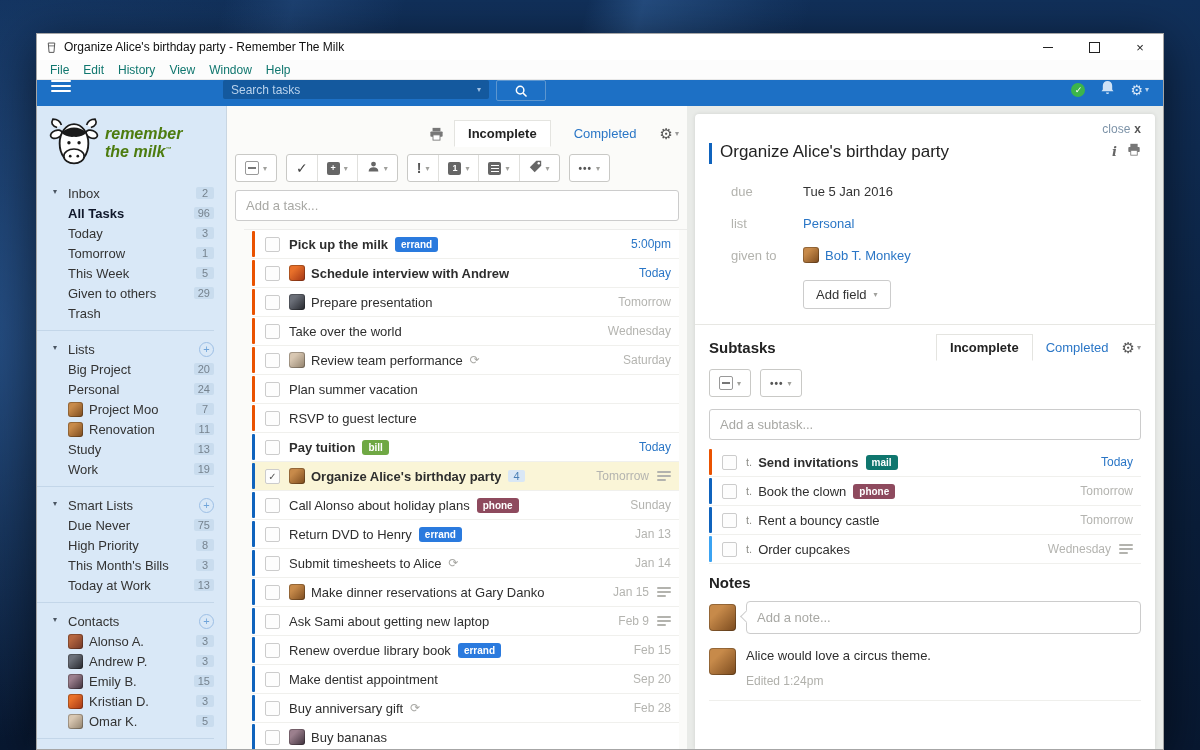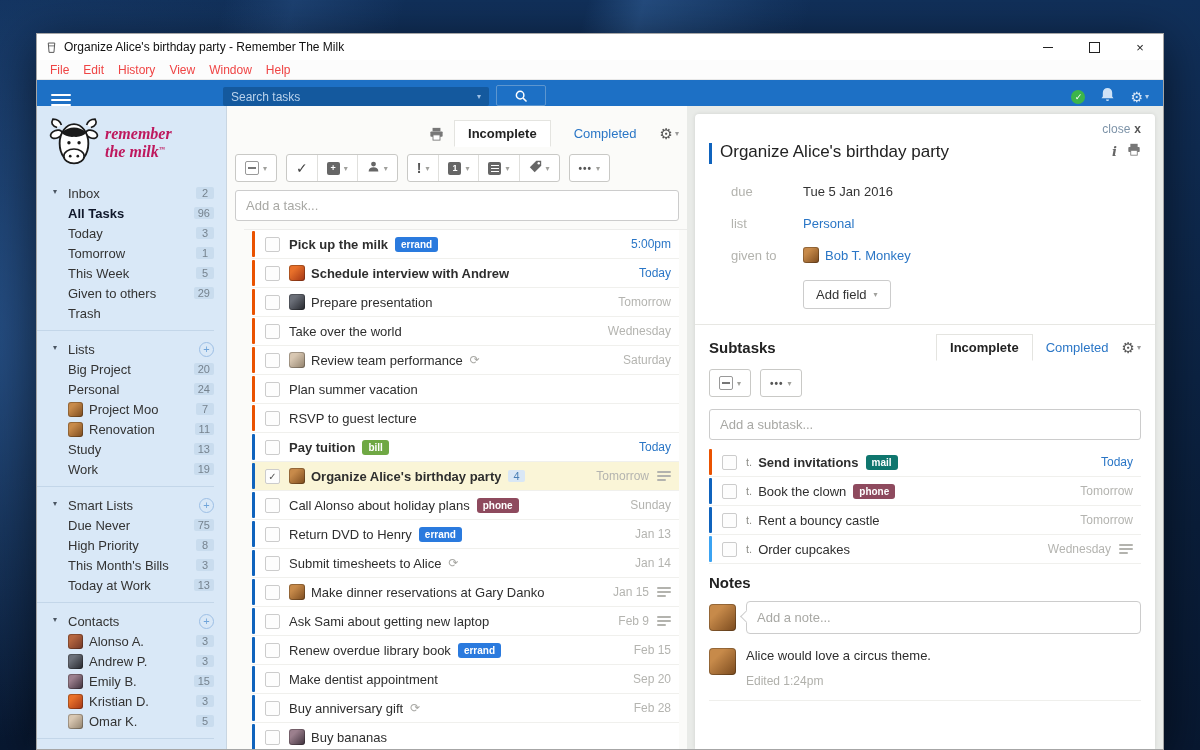--- a/index.html
+++ b/index.html
@@ -14,38 +14,38 @@
   .window{position:absolute;left:36px;top:33px;width:1128px;height:717px;background:#fff;
     box-shadow:0 10px 45px rgba(0,0,0,.55);display:flex;flex-direction:column;overflow:hidden;border:1px solid rgba(0,0,0,.35);box-sizing:border-box;}
   
   .titlebar{height:26px;flex:none;display:flex;align-items:center;background:#fff;font-size:12px;color:#111;padding-left:8px;}
   .app-ic{margin-right:6px;display:flex;align-items:center;}
   .win-controls{margin-left:auto;display:flex;height:100%;}
   .win-btn{width:46px;height:100%;display:flex;align-items:center;justify-content:center;color:#222;font-size:13px;}
   .wb-min i{display:block;width:10px;height:1px;background:#222;}
   .wb-max i{display:block;width:9px;height:9px;border:1px solid #222;}
   
-  .menubar{height:19px;flex:none;display:flex;align-items:center;background:#fcfcfc;border-bottom:1px solid #e8e8e8;font-size:12px;color:#ef4444;padding-left:6px;}
+  .menubar{height:19px;flex:none;display:flex;align-items:center;background:#fcfcfc;border-bottom:1px solid #e8e8e8;font-size:12px;color:#0f766e;padding-left:6px;}
   .menu-item{padding:0 7px;}
   
-  .appbar{height:26px;flex:none;display:flex;align-items:flex-end;background:#1d70c5;}
+  .appbar{height:26px;flex:none;display:flex;align-items:flex-start;background:#1d70c5;}
   .hamburger{margin-left:14px;width:20px;display:flex;flex-direction:column;gap:3px;}
   .hamburger i{display:block;height:2px;background:#fff;border-radius:1px;}
   .search-wrap{margin-left:152px;width:250px;height:19px;background:#14599e;border-radius:2px;display:flex;align-items:center;padding:0 8px;font-size:12px;color:#b9d2ec;}
   .search-caret{margin-left:auto;font-size:8px;color:#9fc0e4;font-family:"DejaVu Sans",sans-serif;}
   .search-btn{width:48px;height:19px;margin-left:7px;border:1px solid #5d96cf;border-radius:2px;display:flex;align-items:center;justify-content:center;}
   .appbar-right{margin-left:auto;display:flex;align-items:center;gap:15px;margin-right:14px;}
   .sync-ok{width:14px;height:14px;border-radius:50%;background:#3cb54a;color:#fff;font-size:9px;display:flex;align-items:center;justify-content:center;font-family:"DejaVu Sans",sans-serif;}
   .gear-top{color:#d9e7f7;font-size:14px;font-family:"DejaVu Sans",sans-serif;display:flex;align-items:center;gap:2px;}
   .gear-top .crt{font-size:8px;color:#b9d2ec;}
   
   .content{flex:1;display:flex;min-height:0;}
   .sidebar{width:189px;flex:none;background:#d9e8f7;padding:8px 12px 0 16px;box-sizing:border-box;font-size:13px;color:#333;overflow:hidden;}
   .logo-row{display:flex;align-items:center;gap:4px;margin:2px 0 12px -6px;}
-  .logo-text{color:#be185d;font-family:Liberation Serif, serif;font-style:italic;font-weight:bold;font-size:16px;line-height:1.12;}
+  .logo-text{color:#4d7c0f;font-family:Liberation Sans, sans-serif;font-style:italic;font-weight:bold;font-size:16px;line-height:1.12;}
   .logo-text sup{font-size:6px;}
   .side-section{padding:2px 0 7px;}
   .side-section.sep{border-top:1px solid #c3d6e9;margin:0 0 0 -16px;padding-left:16px;padding-top:8px;}
   .side-header,.side-item{display:flex;align-items:center;height:20px;position:relative;padding-left:15px;}
   .side-header .caret,.side-item .caret{position:absolute;left:0;top:4px;font-size:8px;color:#4a5562;font-family:"DejaVu Sans",sans-serif;}
   .side-plus{margin-left:auto;width:13px;height:13px;border:1px solid #9dbfe5;border-radius:50%;color:#70a4d9;font-size:11px;line-height:12px;text-align:center;}
   .side-count{margin-left:auto;font-size:11px;color:#76838f;background:#c9dcee;border-radius:2px;padding:0 4px;min-width:10px;text-align:center;}
   .side-item.active .lbl{color:#0f172a;font-weight:bold;}
   .avatar{flex:none;width:16px;height:16px;border-radius:3px;margin-right:6px;box-shadow:inset 0 0 0 1px rgba(0,0,0,.25);}
   .side-item .avatar{width:15px;height:15px;}

